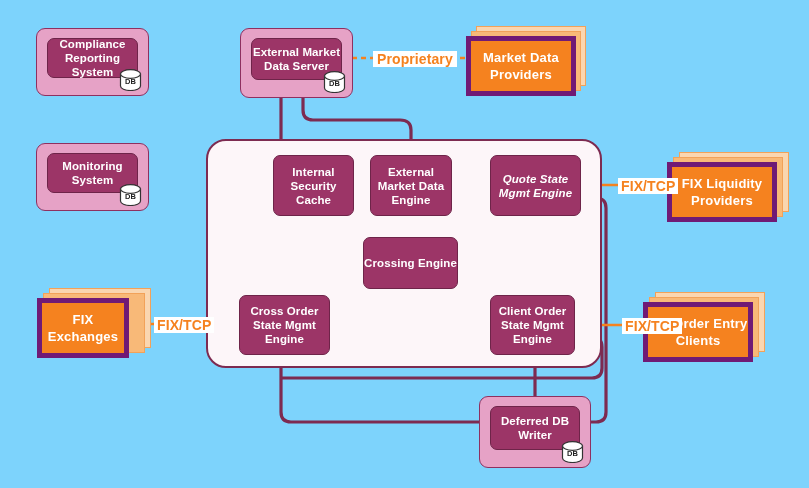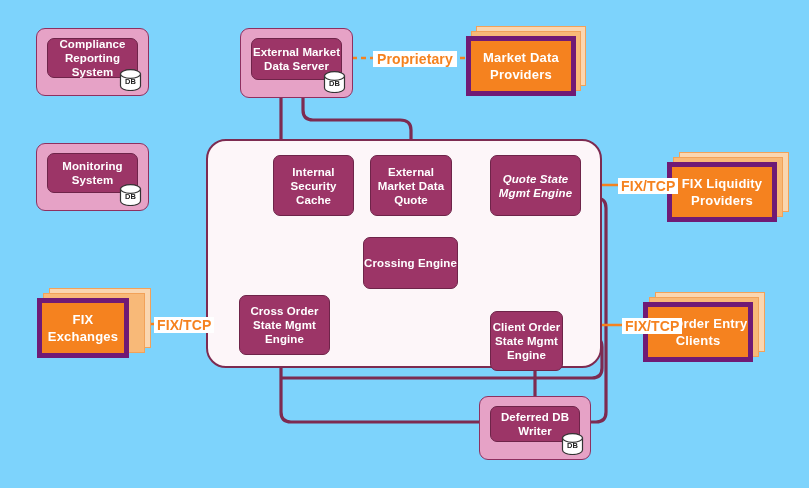--- a/index.html
+++ b/index.html
@@ -196,40 +196,40 @@
 
   <div class="ext-node" style="left:240px; top:28px; width:113px; height:70px;">
     <div class="inner">External Market Data Server</div>
     <svg class="db-icon" viewBox="0 0 25 22">
       <path d="M2.5 5 L2.5 17 A10 4.5 0 0 0 22.5 17 L22.5 5 Z" fill="#ffffff" stroke="#333333" stroke-width="1.2"></path>
       <ellipse cx="12.5" cy="5" rx="10" ry="4.3" fill="#ffffff" stroke="#333333" stroke-width="1.2"></ellipse>
       <text x="12.5" y="15" font-family="Liberation Sans, sans-serif" font-size="7.5" font-weight="bold" fill="#222222" text-anchor="middle">DB</text>
     </svg>
   </div>
 
-  <div class="ext-node" style="left:479px; top:396px; width:112px; height:64px;">
+  <div class="ext-node" style="left:479px; top:396px; width:112px; height:72px;">
     <div class="inner">Deferred DB Writer</div>
     <svg class="db-icon" viewBox="0 0 25 22">
       <path d="M2.5 5 L2.5 17 A10 4.5 0 0 0 22.5 17 L22.5 5 Z" fill="#ffffff" stroke="#333333" stroke-width="1.2"></path>
       <ellipse cx="12.5" cy="5" rx="10" ry="4.3" fill="#ffffff" stroke="#333333" stroke-width="1.2"></ellipse>
       <text x="12.5" y="15" font-family="Liberation Sans, sans-serif" font-size="7.5" font-weight="bold" fill="#222222" text-anchor="middle">DB</text>
     </svg>
   </div>
 
   <div class="proc-node" style="left:241px; top:155px; width:81px; height:61px;margin-left:32px;">Internal Security Cache</div>
 
-  <div class="proc-node" style="left:370px; top:155px; width:82px; height:61px;">External Market Data Quote</div>
+  <div class="proc-node" style="left:370px; top:155px; width:82px; height:61px;">External Market Data Engine</div>
 
   <div class="proc-node" style="left:490px; top:155px; width:91px; height:61px;font-style:italic;">Quote State Mgmt Engine</div>
 
   <div class="proc-node" style="left:363px; top:237px; width:95px; height:52px;">Crossing Engine</div>
 
   <div class="proc-node" style="left:239px; top:295px; width:91px; height:60px;">Cross Order State Mgmt Engine</div>
 
-  <div class="proc-node" style="left:490px; top:311px; width:73px; height:60px;">Client Order State Mgmt Engine</div>
+  <div class="proc-node" style="left:490px; top:295px; width:85px; height:60px;">Client Order State Mgmt Engine</div>
 
   <div class="stack-node" style="left:466px; top:26px; width:120px; height:70px;">
     <div class="layer l3" style="left:10px; top:0px; width:110px; height:60px;"></div>
     <div class="layer l2" style="left:5px; top:5px; width:110px; height:60px;"></div>
     <div class="face" style="left:0px; top:10px; width:110px; height:60px;">Market Data Providers</div>
   </div>
 
   <div class="stack-node" style="left:667px; top:152px; width:120px; height:70px;">
     <div class="layer l3" style="left:12px; top:0px; width:110px; height:60px;"></div>
     <div class="layer l2" style="left:6px; top:5px; width:110px; height:60px;"></div>

